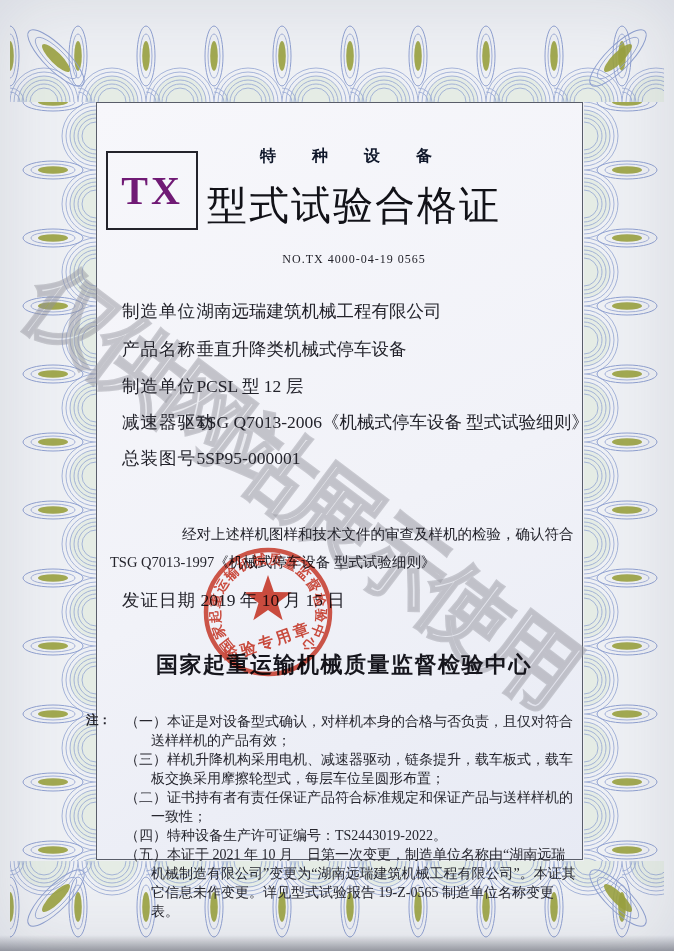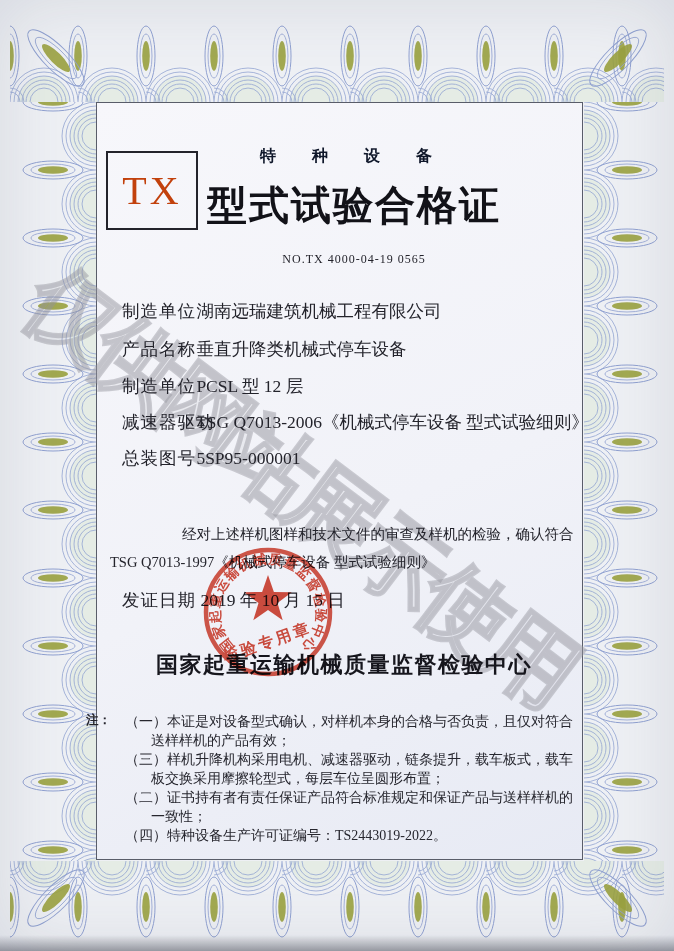--- a/index.html
+++ b/index.html
@@ -19,29 +19,29 @@
     position:absolute;left:74px;top:240px;transform:rotate(37deg);transform-origin:0 0;
     font-family:"Liberation Sans",sans-serif;font-weight:bold;font-size:90px;
     letter-spacing:-8px;white-space:nowrap;z-index:2;pointer-events:none;
     color:rgba(150,150,160,.10);-webkit-text-stroke:2.5px rgba(148,148,158,.45);
   }
   .content{position:absolute;inset:0;z-index:3}
   .tx-box{
     position:absolute;left:106px;top:151px;width:92px;height:79px;
     border:2px solid #23232b;box-sizing:border-box;
     display:flex;align-items:center;justify-content:center;
-    font-size:40px;font-weight:normal;letter-spacing:3px;color:#c2410c;
+    font-size:40px;font-weight:bold;letter-spacing:3px;color:#701a75;
   }
   .title-sub{
     position:absolute;left:110px;top:146px;width:488px;text-align:center;
     font-size:16px;font-weight:bold;letter-spacing:16px;color:#0f172a;
   }
   .title-main{
     position:absolute;left:110px;top:178px;width:488px;text-align:center;
-    font-size:40px;font-weight:bold;letter-spacing:2px;color:#121218;
+    font-size:40px;font-weight:normal;letter-spacing:2px;color:#121218;
   }
   .cert-no{
     position:absolute;left:110px;top:252px;width:488px;text-align:center;
     font-size:12px;letter-spacing:1px;color:#23232b;
   }
   .frow{position:absolute;left:122px;font-size:17.5px;line-height:22px;white-space:nowrap;color:#23232b}
   .flabel{display:inline-block;width:70px;letter-spacing:1px}
   .fvalue{padding-left:0}
   .statement{
     position:absolute;left:110px;top:520px;width:468px;
@@ -231,20 +231,21 @@
   </div>
 
   <div class="authority">国家起重运输机械质量监督检验中心</div>
 
   <div class="notes-label">注：</div>
   <div class="notes">
     <div class="note">（一）本证是对设备型式确认，对样机本身的合格与否负责，且仅对符合送样样机的产品有效；</div>
     <div class="note">（三）样机升降机构采用电机、减速器驱动，链条提升，载车板式，载车板交换采用摩擦轮型式，每层车位呈圆形布置；</div>
     <div class="note">（二）证书持有者有责任保证产品符合标准规定和保证产品与送样样机的一致性；</div>
     <div class="note">（四）特种设备生产许可证编号：TS2443019-2022。</div>
+    <div class="note">（五）本证于 2021 年 10 月　日第一次变更，制造单位名称由“湖南远瑞机械制造有限公司”变更为“湖南远瑞建筑机械工程有限公司”。本证其它信息未作变更。详见型式试验报告 19-Z-0565 制造单位名称变更表。</div>
   </div>
 </div>
 
 <svg class="seal" viewBox="194 538 150 150">
   <circle cx="268" cy="612" r="62" fill="none" stroke="#d23c2b" stroke-width="4.5" opacity="0.95"></circle>
   <path id="sealArc" d="M 233.7 646.3 A 48.5 48.5 0 1 1 302.3 646.3" fill="none"></path>
   <text font-size="13.5" letter-spacing="1">
     <textPath href="#sealArc" startOffset="50%" text-anchor="middle">国家起重运输机械质量监督检验中心</textPath>
   </text>
   <polygon fill="#d23c2b" points="268,575 273.9,591.9 291.8,592.3 277.5,603.1 282.7,620.2 268,610 253.3,620.2 258.5,603.1 244.2,592.3 262.1,591.9"></polygon>

